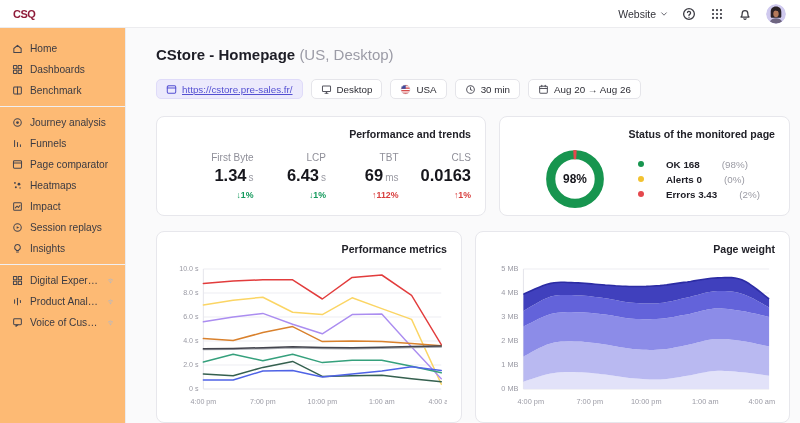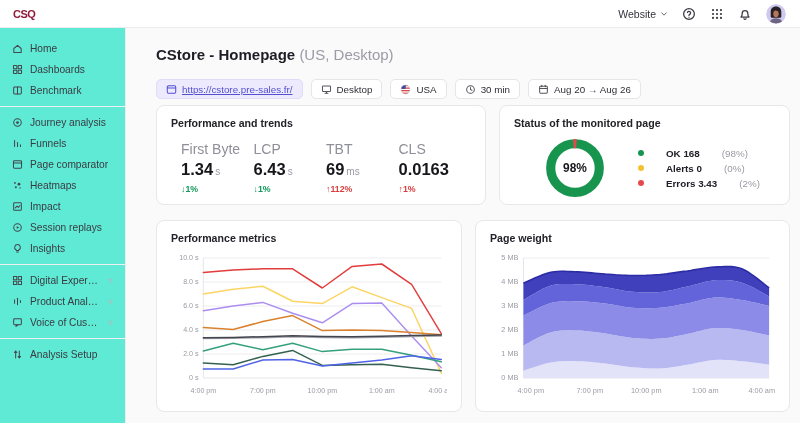--- a/index.html
+++ b/index.html
@@ -14,52 +14,52 @@
     padding:0 14px 0 13px; border-bottom:1px solid #ececef; background:#fff; }
   .logo { font-weight:800; font-size:11px; letter-spacing:-0.5px; color:#8e1a38; }
   .topbar-right { display:flex; align-items:center; gap:14px; }
   .website { display:flex; align-items:center; gap:4px; font-size:10.5px; color:#33333a; cursor:pointer; }
   .tb-icon { width:14px; height:14px; color:#3c3c44; display:flex; cursor:pointer; }
   .tb-icon svg { width:100%; height:100%; }
   .chev { width:8px; height:8px; color:#6b6b74; display:flex; }
   .avatar { width:20px; height:20px; border-radius:50%; overflow:hidden; cursor:pointer; }
   
   .shell { display:flex; height:395px; }
-  .sidebar { width:126px; min-width:126px; border-right:1px solid #ececef; background:#5eead4; padding-top:5px; overflow:hidden; }
+  .sidebar { width:126px; min-width:126px; border-right:1px solid #ececef; background:#fdba74; padding-top:5px; overflow:hidden; }
   .side-section { padding:5px 0; }
   .side-section + .side-section { border-top:1px solid #f0f0f3; }
   .side-item { display:flex; align-items:center; gap:7px; padding:5px 10px 5px 12px; font-size:10.2px; color:#3a3a42; cursor:pointer; white-space:nowrap; }
   .side-item .sicon { width:11px; height:11px; min-width:11px; color:#45454e; display:flex; }
   .side-item .sicon svg { width:100%; height:100%; }
   .side-item .slabel { flex:1; overflow:hidden; text-overflow:ellipsis; }
   .side-item .trail { width:9px; height:9px; min-width:9px; color:#b7b7c0; display:flex; }
   .side-item .trail svg { width:100%; height:100%; }
   
   main { flex:1; background:#fafafb; padding:18px 10px 0 30px; overflow:hidden; }
   .page-title { font-size:15px; font-weight:700; color:#1d1d26; margin:0 0 16px 0; }
   .page-title .sub { color:#9b9ba6; font-weight:400; }
-  .chips { display:flex; gap:8px; margin-bottom:6px; }
+  .chips { display:flex; gap:8px; margin-bottom:17px; }
   .chip { display:flex; align-items:center; gap:5px; height:20px; padding:0 9px;
     border:1px solid #e5e5ea; border-radius:5px; background:#fff; font-size:9.8px; color:#2e2e36; cursor:pointer; white-space:nowrap; }
   .chip .cicon { width:11px; height:11px; color:#55555f; display:flex; }
   .chip .cicon svg { width:100%; height:100%; }
   .chip-link { background:#eceafc; border-color:#dfdbf9; }
   .chip-link .clabel { color:#5450d2; text-decoration:underline; }
   .chip-link .cicon { color:#5450d2; }
   .grid-row { display:grid; gap:13px; }
   .row1 { grid-template-columns:330px 1fr; margin-bottom:15px; }
   .row2 { grid-template-columns:306px 1fr; }
-  .card { background:#fff; border:1px solid #e7e7ec; border-radius:8px; padding:11px 14px; }
+  .card { background:#fff; border:1px solid #e7e7ec; border-radius:8px; padding:11px 14px;text-align:right; }
   .row1 .card { height:100px; }
   .row2 .card { height:192px; }
   .card-title { font-size:10.6px; font-weight:700; color:#222229; }
   
   .metrics { display:flex; padding:12px 0 0 10px; }
   .metric { width:74px; }
-  .metric .mlabel { font-size:14px; color:#8f8f99; margin-bottom:4px; }
+  .metric .mlabel { font-size:10px; color:#8f8f99; margin-bottom:4px; }
   .metric .mval { font-size:16.5px; font-weight:700; color:#16161c; line-height:1; }
   .metric .munit { font-size:10px; font-weight:400; color:#9a9aa3; margin-left:2px; }
   .metric .mdelta { font-size:8.8px; margin-top:6px; font-weight:600; }
   .mdelta.good { color:#149a5c; }
   .mdelta.bad { color:#d83f3e; }
   
   .status-body { display:flex; align-items:center; gap:30px; padding:6px 0 0 28px; }
   .donut { width:66px; height:66px; position:relative; }
   .legend .lrow { display:flex; align-items:center; gap:22px; font-size:9.8px; margin:4px 0; cursor:pointer; }
   .legend .dot { width:6px; height:6px; border-radius:50%; }
@@ -263,30 +263,20 @@
           </span>
           <span class="slabel">Voice of Customer</span>
           <span class="trail">
             <svg viewBox="0 0 12 12" fill="none" stroke="currentColor" stroke-width="1.1" stroke-linecap="round" stroke-linejoin="round">
               <path d="M3 5.3a4.2 4.2 0 0 1 6 0M4.5 6.9a2.1 2.1 0 0 1 3 0"></path>
               <circle cx="6" cy="8.6" r=".9" fill="currentColor" stroke="none"></circle>
             </svg>
           </span>
         </div>
       </div>
-      <div class="side-section">
-        <div class="side-item">
-          <span class="sicon">
-            <svg viewBox="0 0 12 12" fill="none" stroke="currentColor" stroke-width="1.1" stroke-linecap="round" stroke-linejoin="round">
-              <path d="M4 2.2v7.6M4 2.2 2.7 3.9M4 2.2l1.3 1.7M8 9.8V2.2M8 9.8 6.7 8.1M8 9.8l1.3-1.7"></path>
-            </svg>
-          </span>
-          <span class="slabel">Analysis Setup</span>
-        </div>
-      </div>
     </nav>
 
   <main>
     <h1 class="page-title">
       <span>CStore - Homepage</span>
       <span class="sub">(US, Desktop)</span>
     </h1>
 
     <div class="chips" id="chips">
         <div class="chip chip-link">

